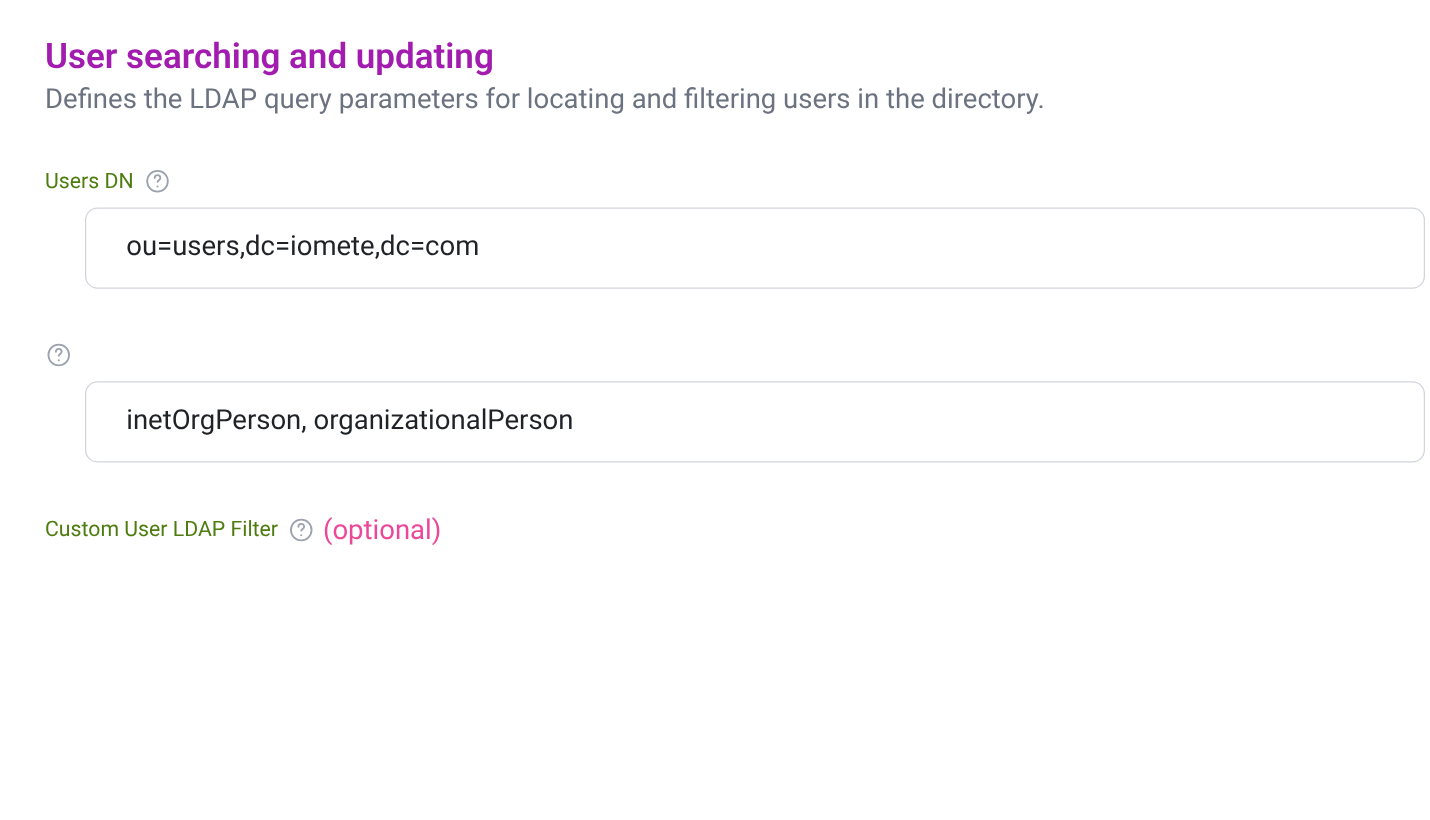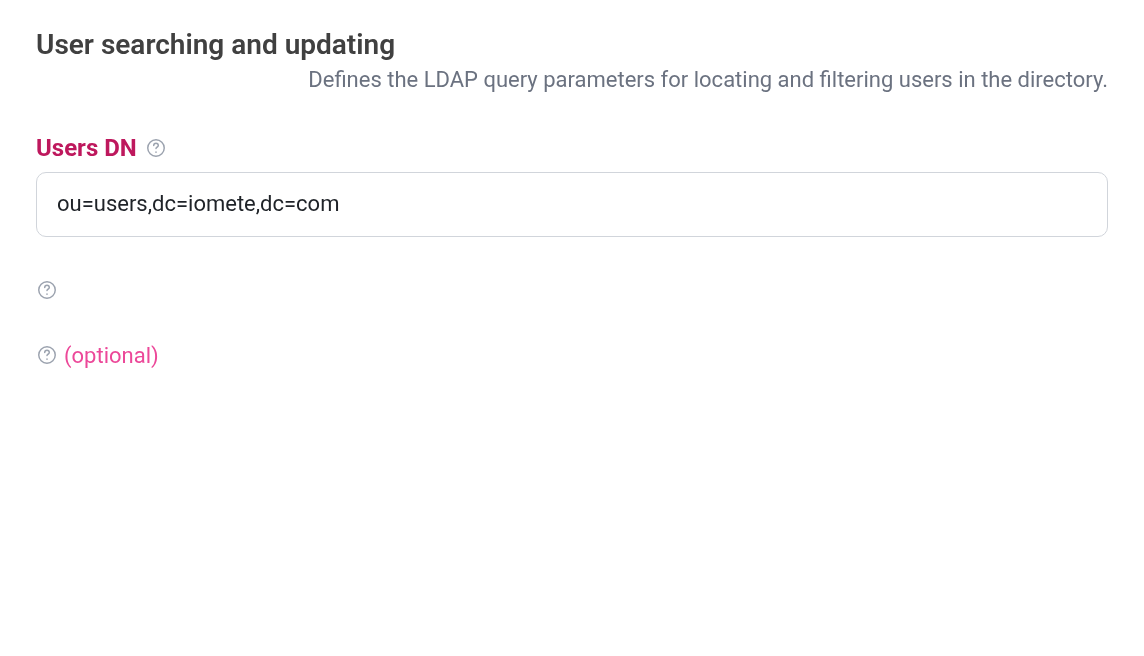--- a/index.html
+++ b/index.html
@@ -10,43 +10,42 @@
   body {
     font-family: -apple-system, BlinkMacSystemFont, "Segoe UI", Roboto, Helvetica, Arial, sans-serif;
     background: #ffffff;
     padding: 28px 36px;
     width: 1144px;
     color: #1f2328;
   }
   .section-title {
     font-size: 28px;
     font-weight: 600;
-    color: #404040;
+    color: #a21caf;
     margin-bottom: 6px;
   }
   .section-description {
     font-size: 22px;
     font-weight: 400;
     color: #6b7280;
     margin-bottom: 42px;
-    text-align: right;
   }
   .field-group {
     margin-bottom: 42px;
   }
   .field-label-row {
     display: flex;
     align-items: center;
     gap: 8px;
     margin-bottom: 10px;
   }
   .field-label {
-    font-size: 24px;
-    font-weight: 700;
-    color: #be185d;
+    font-size: 17px;
+    font-weight: 400;
+    color: #4d7c0f;
   }
   .help-icon {
     width: 22px;
     height: 22px;
     display: inline-flex;
     align-items: center;
     justify-content: center;
     color: #9ca3af;
     cursor: pointer;
   }
@@ -61,23 +60,24 @@
     margin-left: -2px;
   }
   .text-input {
     width: 100%;
     font-size: 22px;
     font-family: inherit;
     color: #1f2328;
     background: #ffffff;
     border: 1px solid #d1d5db;
     border-radius: 10px;
-    padding: 16px 20px;
+    padding: 16px 32px;
     line-height: 1.4;
     outline: none;
+    margin-left: 32px;
   }
   .text-input::placeholder {
     color: #9ca3af;
   }
 </style>
 </head>
 <body>
 
 <h2 class="section-title">User searching and updating</h2>
 <p class="section-description">Defines the LDAP query parameters for locating and filtering users in the directory.</p>
@@ -99,24 +99,26 @@
 <div class="field-group">
   <div class="field-label-row">
     <span class="help-icon">
       <svg viewBox="0 0 24 24" fill="none" stroke="currentColor" stroke-width="1.6">
         <circle cx="12" cy="12" r="9"></circle>
         <path d="M9.5 9.2a2.5 2.5 0 0 1 5 0c0 1.5-2 2-2.5 3.3" stroke-linecap="round"></path>
         <circle cx="12" cy="16.5" r="0.9" fill="currentColor" stroke="none"></circle>
       </svg>
     </span>
   </div>
+  <input type="text" class="text-input" value="inetOrgPerson, organizationalPerson" style="">
 </div>
 
 <div class="field-group">
   <div class="field-label-row">
+    <span class="field-label">Custom User LDAP Filter</span>
     <span class="help-icon">
       <svg viewBox="0 0 24 24" fill="none" stroke="currentColor" stroke-width="1.6">
         <circle cx="12" cy="12" r="9"></circle>
         <path d="M9.5 9.2a2.5 2.5 0 0 1 5 0c0 1.5-2 2-2.5 3.3" stroke-linecap="round"></path>
         <circle cx="12" cy="16.5" r="0.9" fill="currentColor" stroke="none"></circle>
       </svg>
     </span>
     <span class="optional-tag">(optional)</span>
   </div>
 </div>

